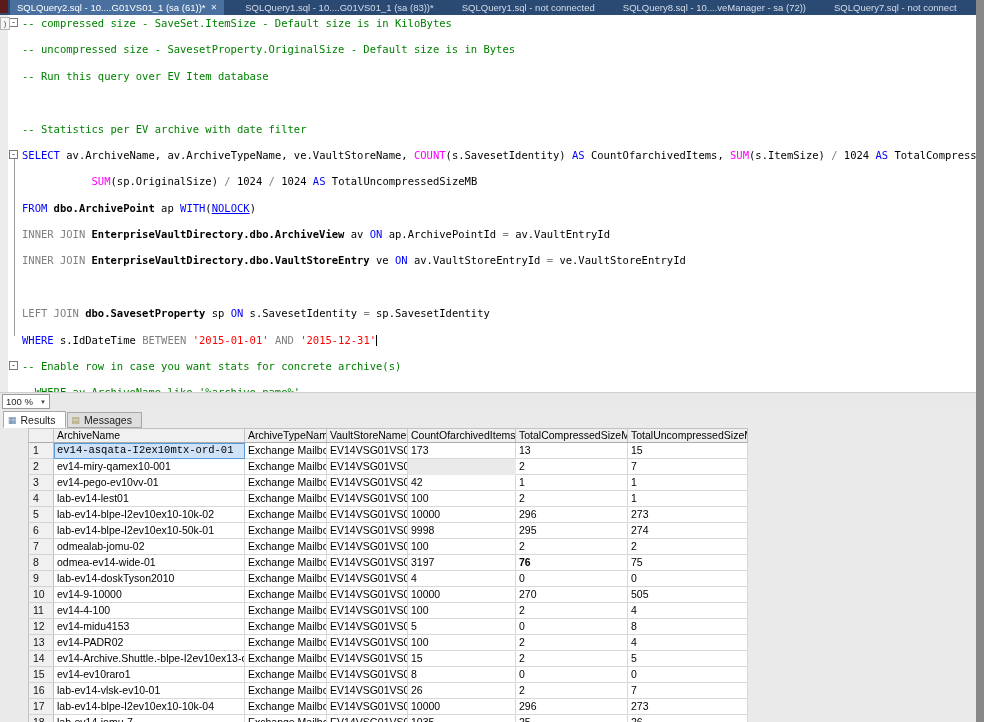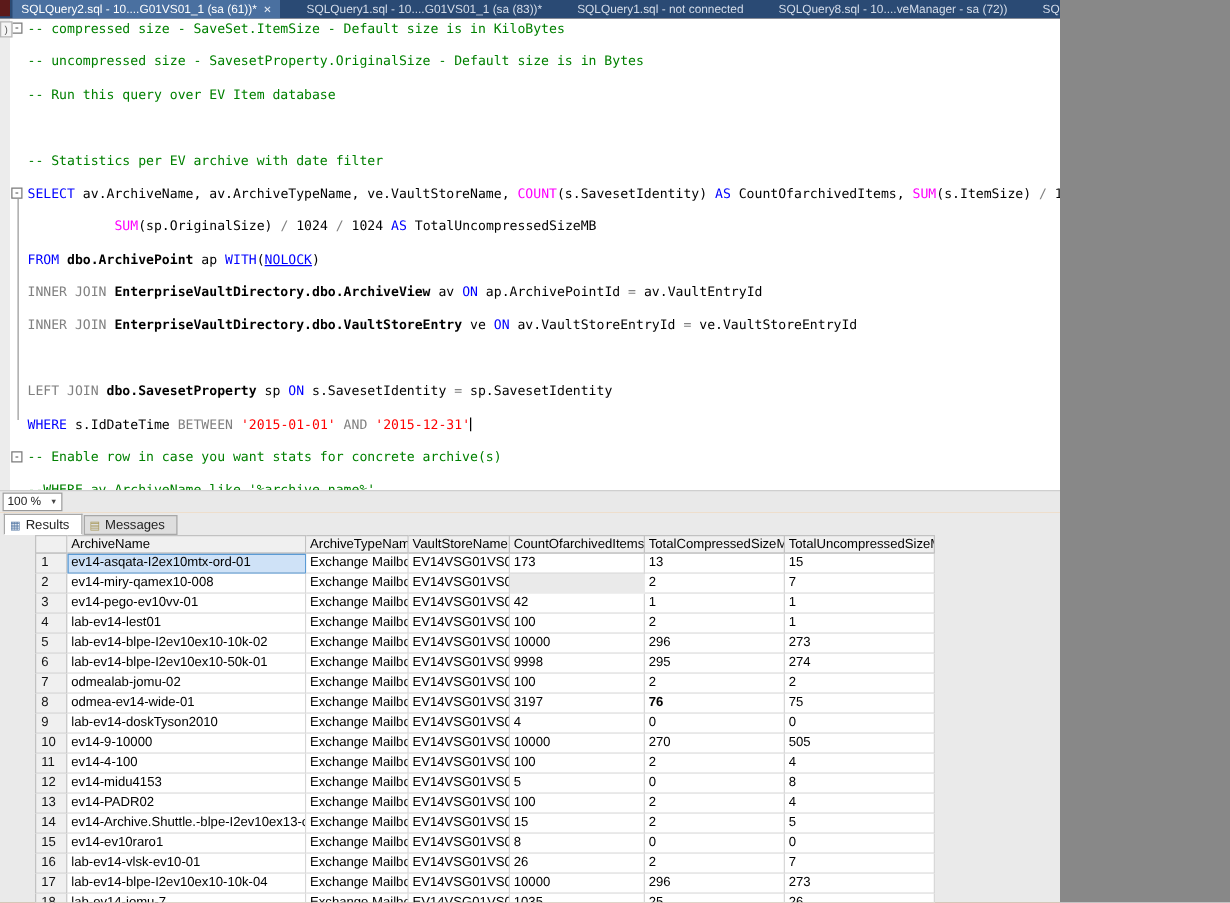--- a/index.html
+++ b/index.html
@@ -1,17 +1,17 @@
 <!DOCTYPE html>
 <html><head>
 <meta charset="utf-8">
 <style>
   * { margin:0; padding:0; box-sizing:border-box; }
   body { background:#888; }
-  .root { position:relative; width:848px; height:722px; overflow:hidden; background:#fdba74;
+  .root { position:relative; width:976px; height:722px; overflow:hidden; background:#14532d;
           font-family:"Liberation Sans", sans-serif; }
 
   
   .tabbar { position:absolute; top:0; left:0; width:100%; height:15px; background:#2a4a74;
             display:flex; padding-left:10px; overflow:hidden; }
   .tab { color:#d5ddea; font-size:9.5px; line-height:15px; padding:0 7px; white-space:nowrap;
          display:flex; gap:5px; margin-right:14px; }
   .tab.active { background:#4a70a0; color:#fff; }
   .tclose { font-size:8px; line-height:15px; color:#e6ecf5; }
   .corner { position:absolute; top:0; left:0; width:8px; height:13px; background:#5c1a1a; z-index:5; }
@@ -147,30 +147,30 @@
         <div class="g-hc" style="width: 26px; border-left: 1px solid rgb(194, 194, 194);"></div>
         <div class="g-hc" style="width: 191px;">ArchiveName</div>
         <div class="g-hc" style="width: 82px;">ArchiveTypeName</div>
         <div class="g-hc" style="width: 81px;">VaultStoreName</div>
         <div class="g-hc" style="width: 108px;">CountOfarchivedItems</div>
         <div class="g-hc" style="width: 112px;">TotalCompressedSizeMB</div>
         <div class="g-hc" style="width: 120px;">TotalUncompressedSizeMB</div>
       </div>
       <div class="g-r">
         <div class="g-n">1</div>
-        <div class="g-c sel" style="width: 191px;">ev14-asqata-I2ex10mtx-ord-01</div>
+        <div class="g-c sel" style="width: 191px; font-family: Liberation Mono, monospace;">ev14-asqata-I2ex10mtx-ord-01</div>
         <div class="g-c" style="width: 82px;">Exchange Mailbox</div>
         <div class="g-c" style="width: 81px;">EV14VSG01VS01</div>
         <div class="g-c" style="width: 108px;">173</div>
         <div class="g-c" style="width: 112px;">13</div>
         <div class="g-c" style="width: 120px;">15</div>
       </div>
       <div class="g-r">
         <div class="g-n">2</div>
-        <div class="g-c" style="width: 191px;">ev14-miry-qamex10-008</div>
+        <div class="g-c" style="width: 191px;">ev14-miry-qamex10-001</div>
         <div class="g-c" style="width: 82px;">Exchange Mailbox</div>
         <div class="g-c" style="width: 81px;">EV14VSG01VS01</div>
         <div class="g-c" style="width: 108px; margin-top: 20px;">32</div>
         <div class="g-c" style="width: 112px;">2</div>
         <div class="g-c" style="width: 120px;">7</div>
       </div>
       <div class="g-r">
         <div class="g-n">3</div>
         <div class="g-c" style="width: 191px;">ev14-pego-ev10vv-01</div>
         <div class="g-c" style="width: 82px;">Exchange Mailbox</div>

